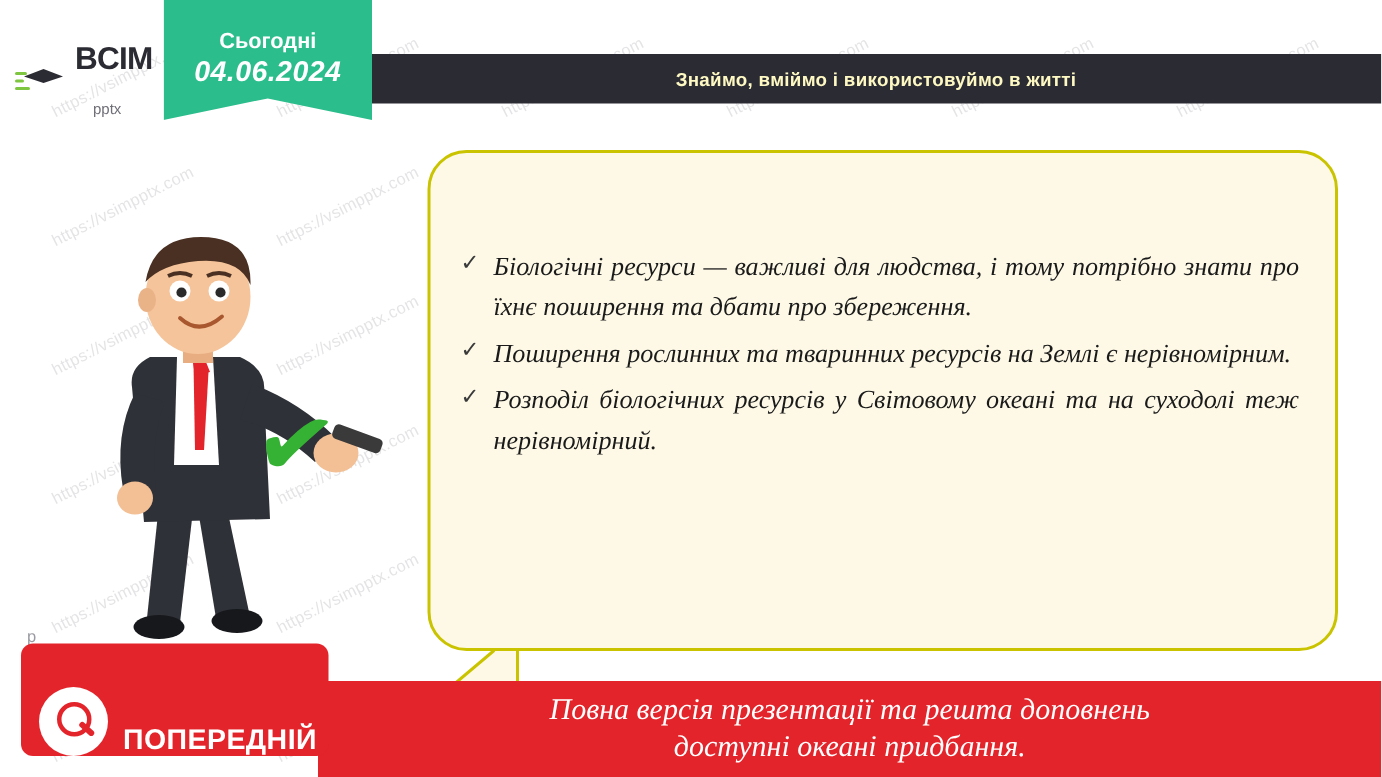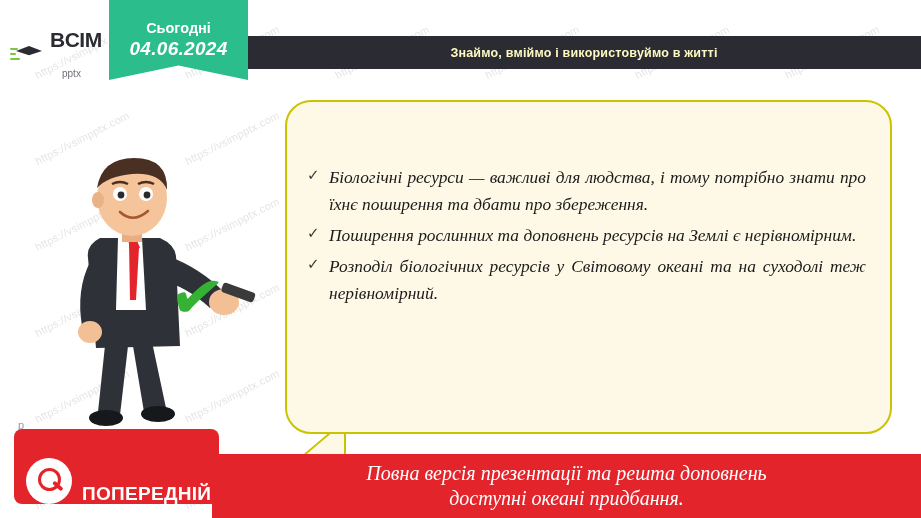--- a/index.html
+++ b/index.html
@@ -301,21 +301,21 @@
   </svg>
 
   <div class="bubble">
     <div class="bubble-list">
       <div class="li">
         <div class="chk">✓</div>
         <div class="txt">Біологічні ресурси — важливі для людства, і тому потрібно знати про їхнє поширення та дбати про збереження.</div>
       </div>
       <div class="li">
         <div class="chk">✓</div>
-        <div class="txt">Поширення рослинних та доповнень ресурсів на Землі є нерівномірним.</div>
+        <div class="txt">Поширення рослинних та тваринних ресурсів на Землі є нерівномірним.</div>
       </div>
       <div class="li">
         <div class="chk">✓</div>
         <div class="txt">Розподіл біологічних ресурсів у Світовому океані та на суходолі теж нерівномірний.</div>
       </div>
     </div>
   </div>
 
   <div class="bottom-bar">
     <div class="bl">Повна версія презентації та решта доповнень</div>

